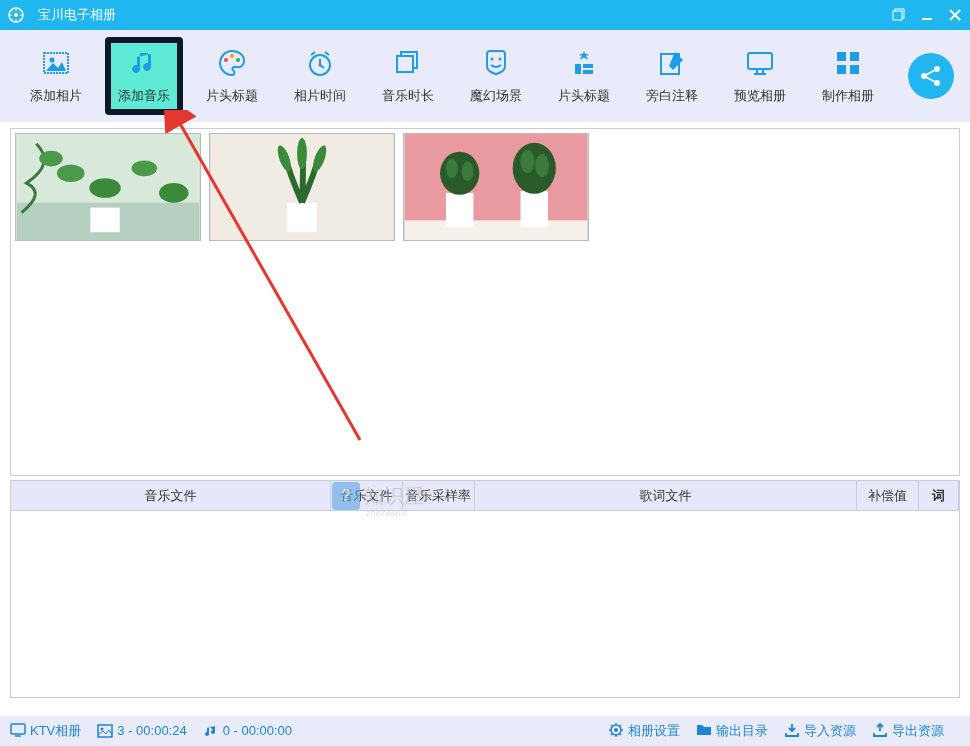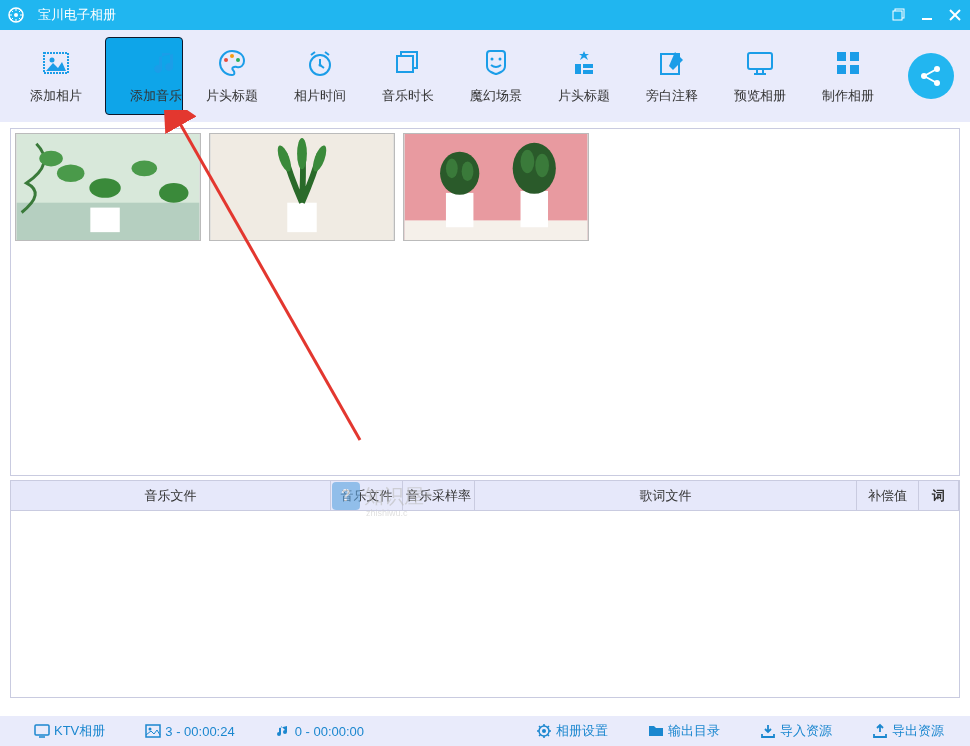--- a/index.html
+++ b/index.html
@@ -10,21 +10,21 @@
 .titlebar .app-icon { width: 16px; height: 16px; margin-right: 6px; display: flex; align-items: center; justify-content: center; }
 .titlebar .title { flex: 1; }
 .titlebar .win-controls { display: flex; gap: 14px; align-items: center; }
 .titlebar .win-controls span { cursor: pointer; font-size: 14px; font-weight: bold; }
 
 
 .toolbar { height: 92px; background: #e9ebfb; display: flex; align-items: center; padding: 0 12px; }
 .tool-btn { width: 78px; height: 78px; margin: 0 5px; display: flex; flex-direction: column; align-items: center; justify-content: center; cursor: pointer; border-radius: 4px; }
 .tool-btn .icon { width: 32px; height: 32px; margin-bottom: 8px; color: #1b9de8; display: flex; align-items: center; justify-content: center; }
 .tool-btn .label { font-size: 13px; color: #333; }
-.tool-btn.selected { border: 1px solid #0f172a; background: #0ea5e9; align-items: flex-end; }
+.tool-btn.selected { border: 6px solid #0f172a; background: #5eead4; }
 .toolbar-spacer { flex: 1; }
 .share-btn { width: 46px; height: 46px; border-radius: 50%; background: #22b6f0; display: flex; align-items: center; justify-content: center; cursor: pointer; margin-right: 4px; }
 
 
 .photo-area { margin: 6px 10px 4px 10px; height: 348px; border: 1px solid #c9cbe0; background: #fff; overflow: auto; position: relative; }
 .photo-row { display: flex; gap: 8px; padding: 4px; }
 .thumb { width: 186px; height: 108px; background: #ddd; border: 1px solid #bbb; position: relative; overflow: hidden; }
 .thumb svg { width: 100%; height: 100%; }
 
 
@@ -43,21 +43,21 @@
 .col-file { width: 320px; }
 .col-duration { width: 72px; }
 .col-sample { width: 72px; }
 .col-lyric { flex: 1; }
 .col-comp { width: 62px; }
 .col-ci { width: 40px; background: #e6e8fa; color: #1f9de8; font-weight: bold; }
 .music-body { height: 186px; background: #fff; overflow: auto; }
 
 
 .statusbar { position: absolute; bottom: 0; left: 0; right: 0; height: 30px; background: #e9ebfb; display: flex; align-items: center; padding: 0 10px; font-size: 13px; color: #1b87cf; }
-.status-item { display: flex; align-items: center; margin-right: 16px; cursor: pointer; margin-left: 24px; }
+.status-item { display: flex; margin-right: 16px; cursor: pointer; }
 .status-item .si-icon { width: 16px; height: 16px; margin-right: 4px; display:flex; align-items:center; justify-content:center; }
 .statusbar .spacer { flex: 1; }
 
 svg { display: block; }
 </style>
 </head>
 <body>
 
 <div class="titlebar">
   <span class="app-icon">

